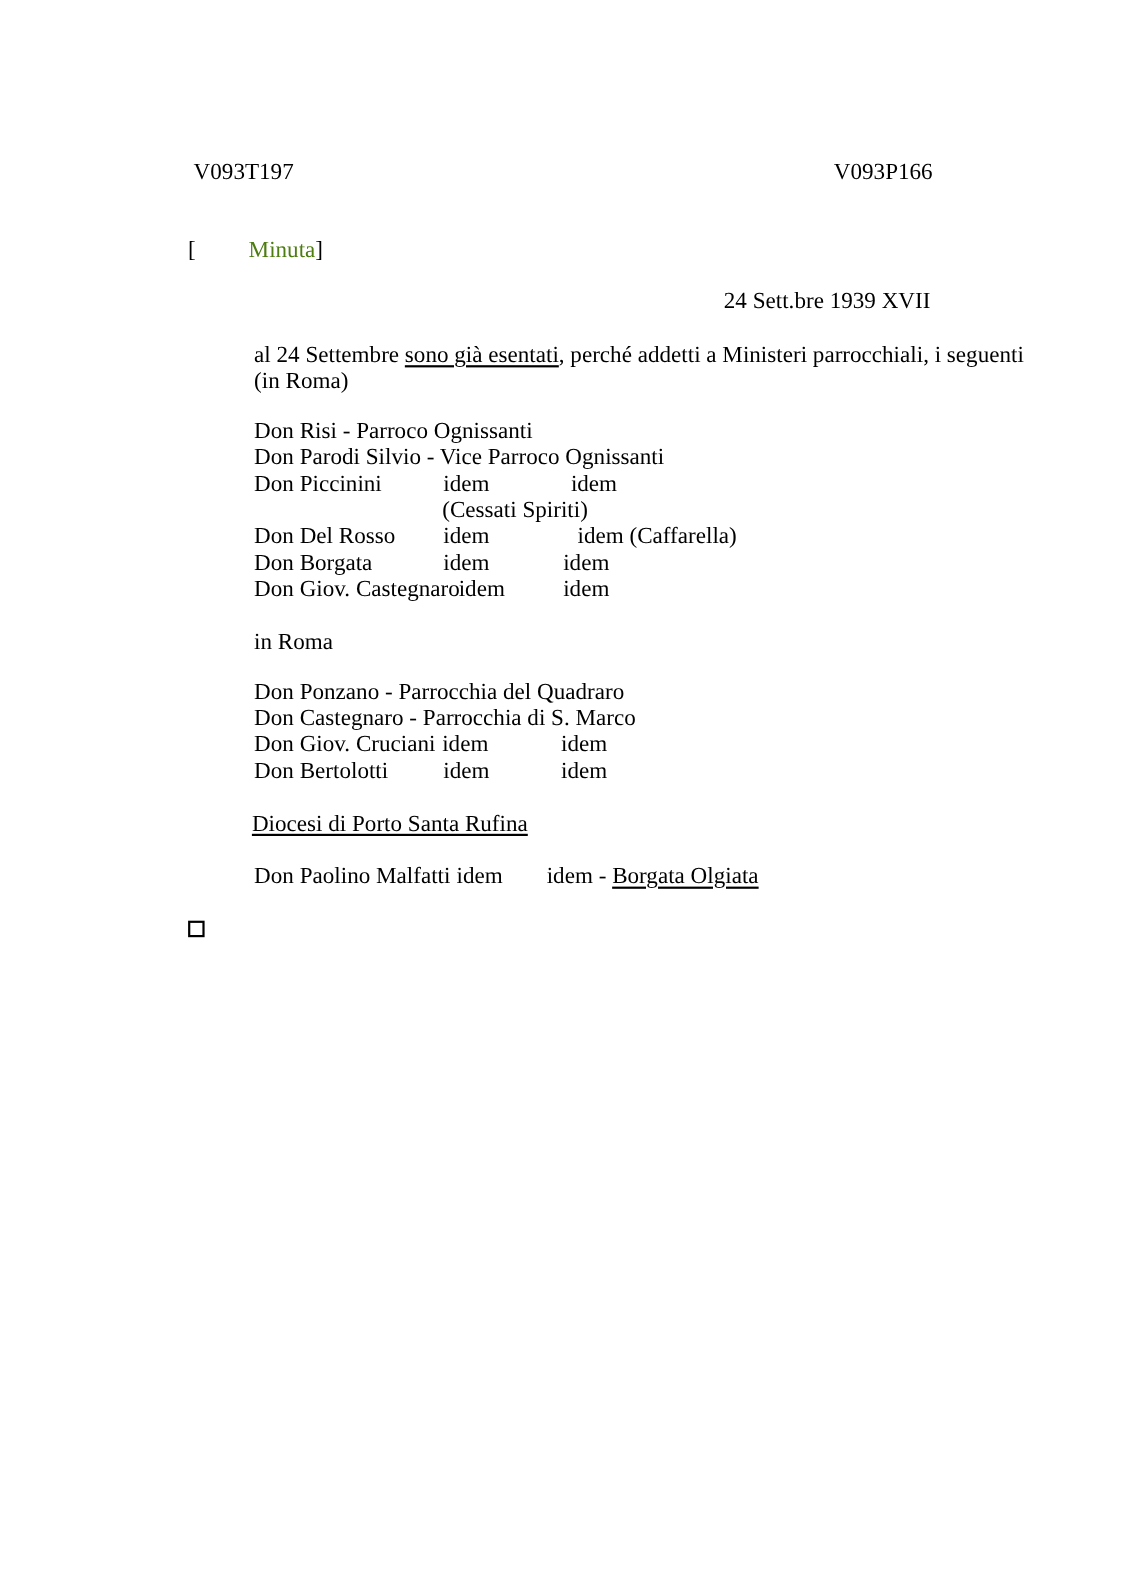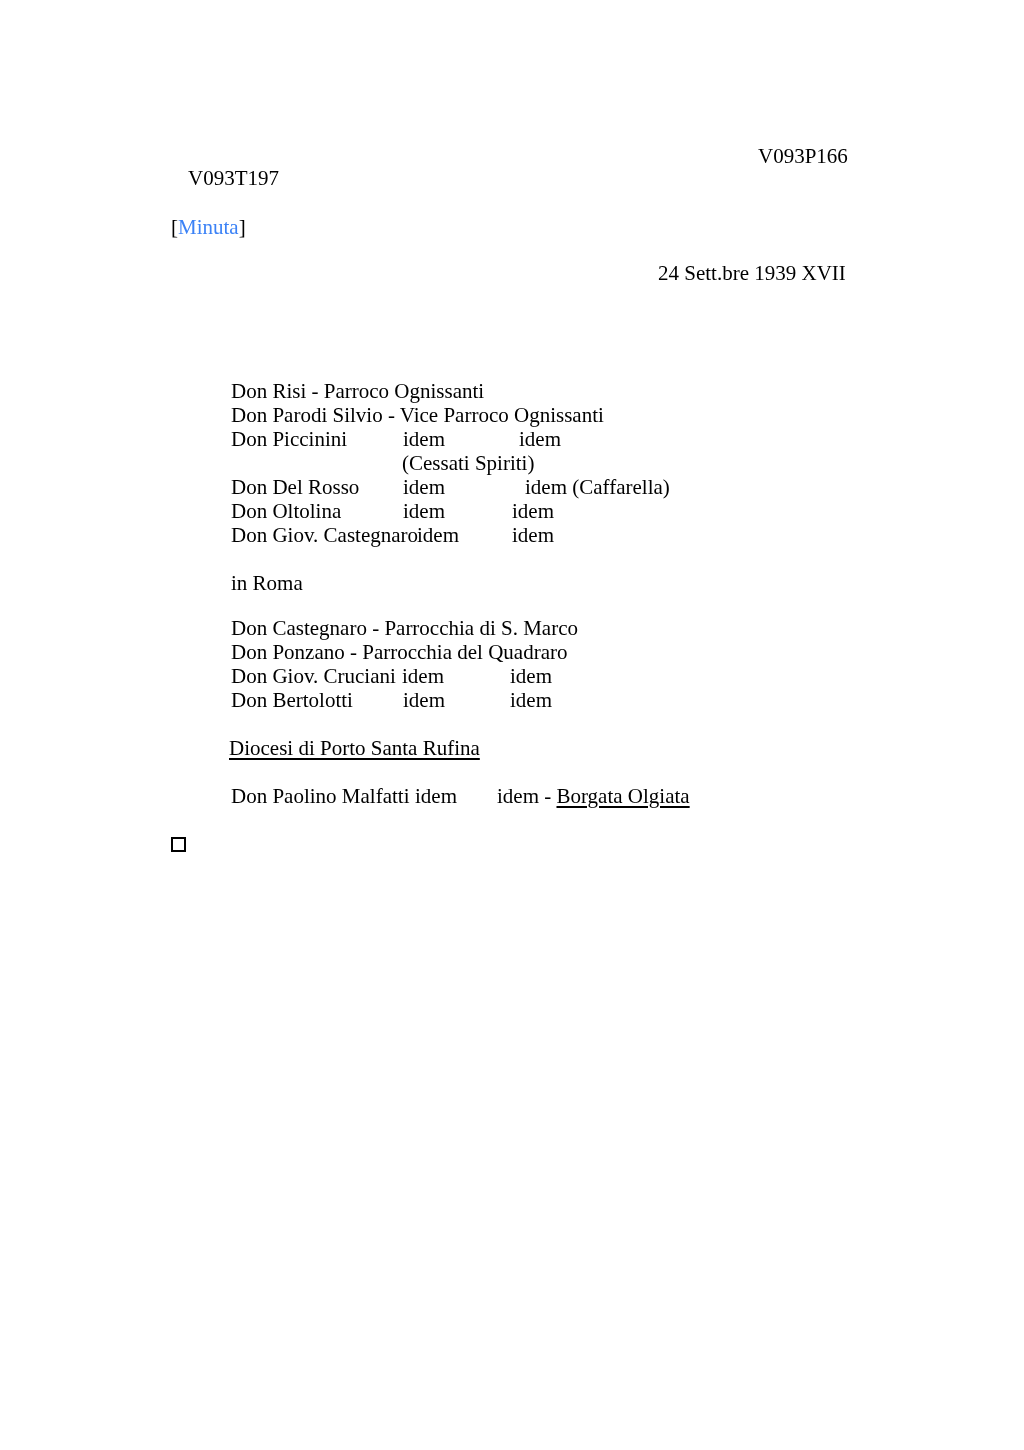--- a/index.html
+++ b/index.html
@@ -33,49 +33,56 @@
     position: absolute;
     top: 0;
     white-space: nowrap;
   }
   .u {
     text-decoration: underline;
     text-decoration-thickness: 1.5px;
     text-underline-offset: 3px;
   }
   .link-blue {
-    color: #3b82f6;
+    color: #4d7c0f;
     text-decoration: none;
     cursor: pointer;
+    margin-left: 48px;
   }
   .checkbox-square {
     position: absolute;
     left: 171px;
     top: 837px;
     width: 15px;
     height: 15px;
     box-sizing: border-box;
     border: 2px solid #000000;
     background: #ffffff;
   }
 </style>
 </head>
 <body>
 
 <div class="page">
 
-  <div class="abs" style="left:188px; top:144px;margin-top:22px;">V093T197</div>
+  <div class="abs" style="left:176px; top:144px;">V093T197</div>
   <div class="abs" style="left:758px; top:144px;">V093P166</div>
 
   <div class="abs" style="left:171px; top:215px;">
     <span>[</span><span class="link-blue">Minuta</span><span>]</span>
   </div>
 
   <div class="abs" style="left:658px; top:261px;">24 Sett.bre 1939 XVII</div>
 
+  <div class="block" style="left:231px; top:310px;">
+    <div class="ln">
+      <span>al 24 Settembre </span><span class="u">sono già esentati</span><span>, perché addetti a Ministeri parrocchiali, i seguenti</span>
+    </div>
+    <div class="ln">(in Roma)</div>
+  </div>
 
   <div class="block" style="left:231px; top:379px;">
     <div class="ln">
       <span>Don Risi - Parroco Ognissanti</span>
     </div>
     <div class="ln">
       <span>Don Parodi Silvio - Vice Parroco Ognissanti</span>
     </div>
     <div class="ln">
       <span>Don Piccinini</span>
@@ -84,39 +91,39 @@
     </div>
     <div class="ln">
       <span class="c1" style="left:171px;">(Cessati Spiriti)</span>
     </div>
     <div class="ln">
       <span>Don Del Rosso</span>
       <span class="c1" style="left:172px;">idem</span>
       <span class="c2" style="left:294px;">idem (Caffarella)</span>
     </div>
     <div class="ln">
-      <span>Don Oltolina</span>
+      <span>Don Borgata</span>
       <span class="c1" style="left:172px;">idem</span>
       <span class="c2" style="left:281px;">idem</span>
     </div>
     <div class="ln">
       <span>Don Giov. Castegnaro</span>
       <span class="c1" style="left:186px;">idem</span>
       <span class="c2" style="left:281px;">idem</span>
     </div>
   </div>
 
   <div class="abs" style="left:231px; top:571px;">in Roma</div>
 
   <div class="block" style="left:231px; top:616px;">
     <div class="ln">
-      <span>Don Castegnaro - Parrocchia di S. Marco</span>
+      <span>Don Ponzano - Parrocchia del Quadraro</span>
     </div>
     <div class="ln">
-      <span>Don Ponzano - Parrocchia del Quadraro</span>
+      <span>Don Castegnaro - Parrocchia di S. Marco</span>
     </div>
     <div class="ln">
       <span>Don Giov. Cruciani</span>
       <span class="c1" style="left:171px;">idem</span>
       <span class="c2" style="left:279px;">idem</span>
     </div>
     <div class="ln">
       <span>Don Bertolotti</span>
       <span class="c1" style="left:172px;">idem</span>
       <span class="c2" style="left:279px;">idem</span>

